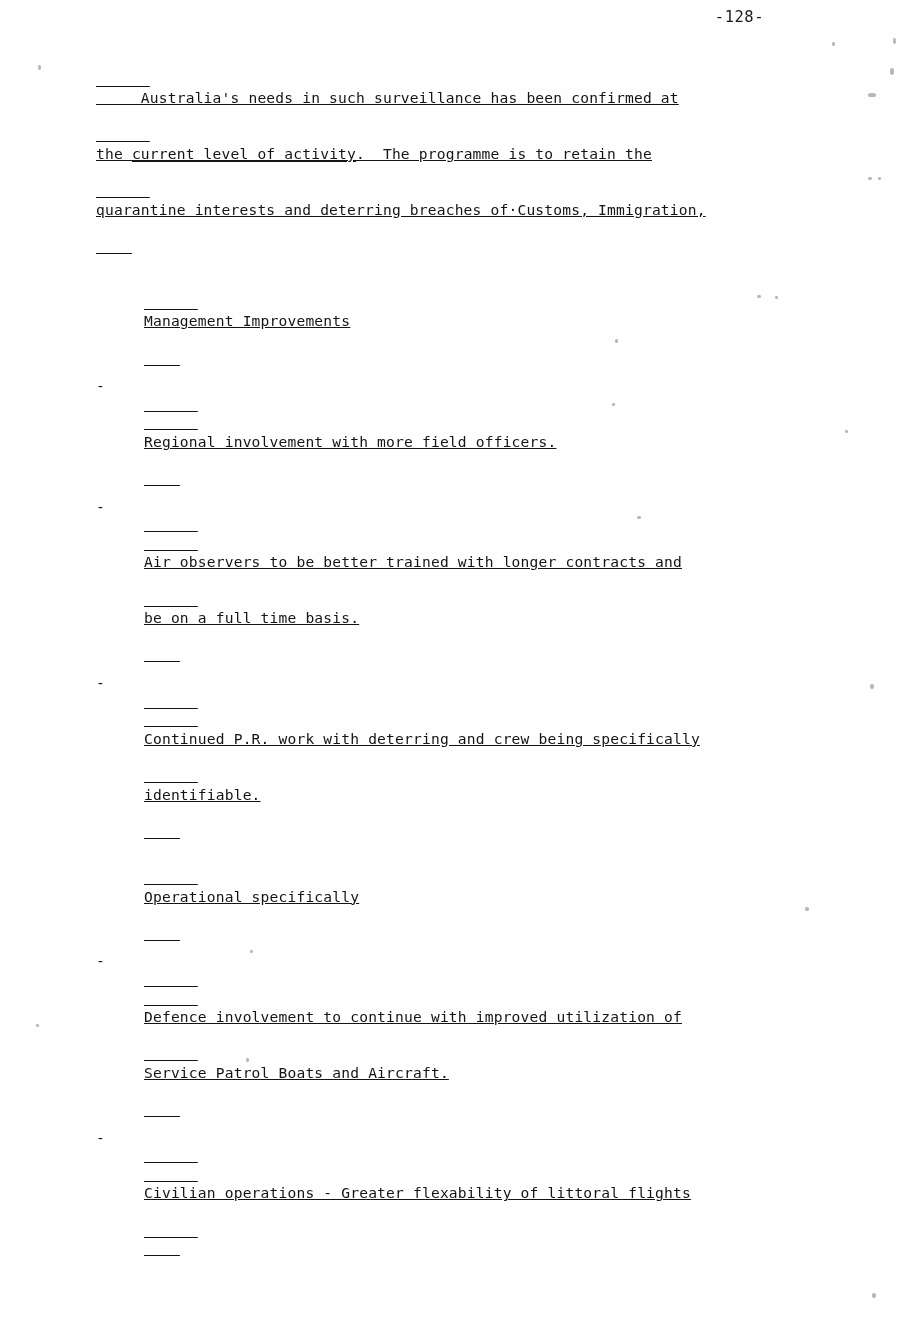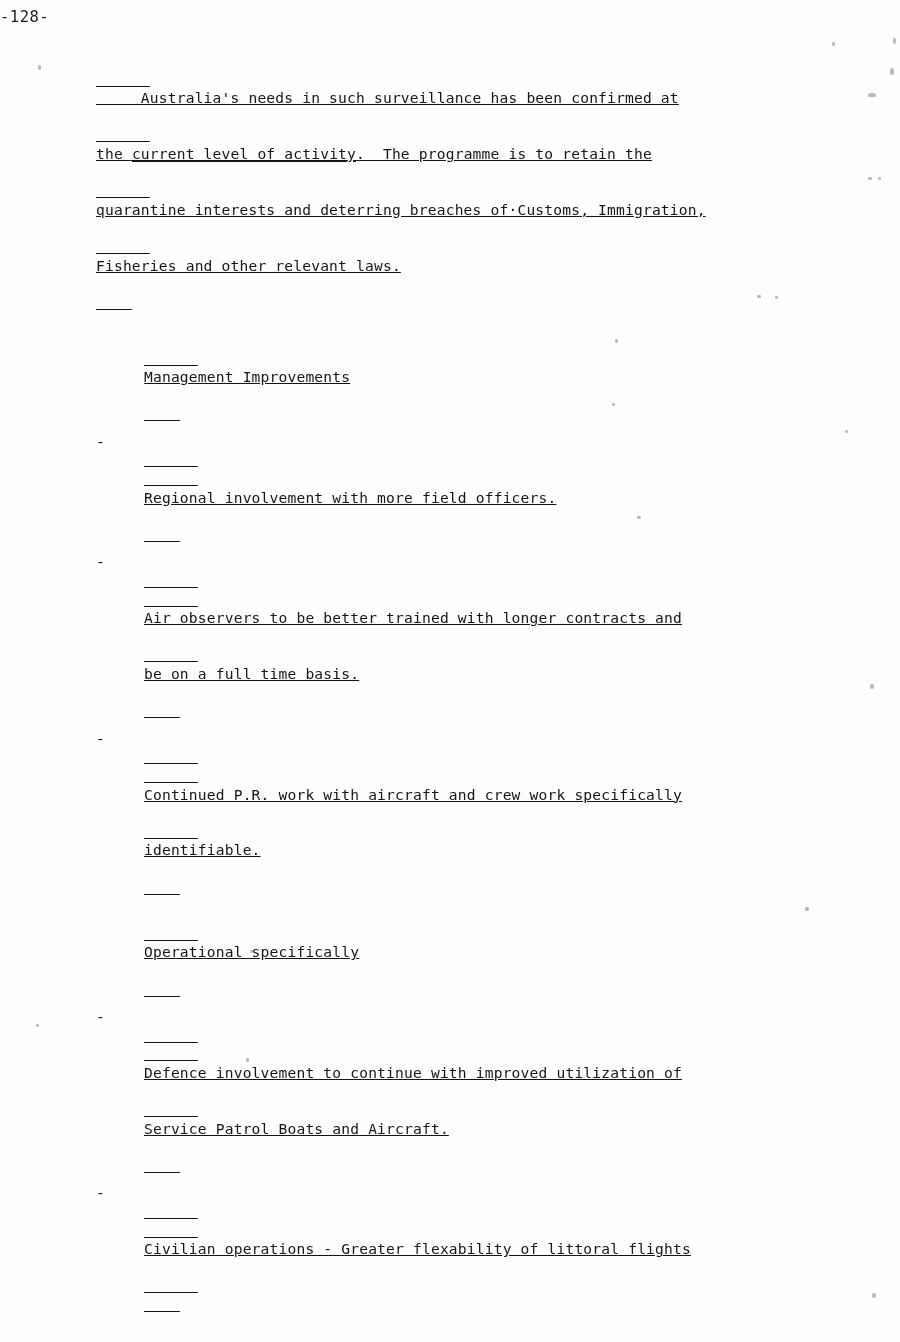--- a/index.html
+++ b/index.html
@@ -18,21 +18,21 @@
     background: #fefefe;
     overflow: hidden;
     color: #121212;
   }
   
   .folio {
     position: absolute;
     top: 8px;
     left: 0;
     width: 764px;
-    text-align: left;
+    text-align: right;
     font-size: 15.5px;
     letter-spacing: 0.5px;
     color: #1c1c1c;
   }
 
   .body-area {
     position: absolute;
     left: 96px;
     top: 52px;
     width: 712px;
@@ -106,41 +106,40 @@
   <div class="speck" style="left:246px; top:1058px; width:3px; height:4px;"></div>
   <div class="speck" style="left:872px; top:1293px; width:4px; height:5px;"></div>
   <div class="speck" style="left:36px; top:1024px; width:3px; height:3px;"></div>
 
   <div class="body-area">
 
     <div class="para">
       <span class="ln">     Australia's needs in such surveillance has been confirmed at</span>
       <span class="ln">the <span class="u">current level of activity</span>.  The programme is to retain the</span>
       <span class="ln">quarantine interests and deterring breaches of·Customs, Immigration,</span>
-      <span class="ln">Fisheries and other relevant laws.</span>
     </div>
 
     <div class="para sub-head gap-para">
       <span class="ln">Management Improvements</span>
     </div>
 
     <div class="para bullet-row gap-small">
       <span class="dash">-</span>
       <span class="ln">Regional involvement with more field officers.</span>
     </div>
 
     <div class="para bullet-row gap-small">
       <span class="dash">-</span>
       <span class="ln">Air observers to be better trained with longer contracts and</span>
       <span class="ln">be on a full time basis.</span>
     </div>
 
     <div class="para bullet-row gap-small">
       <span class="dash">-</span>
-      <span class="ln">Continued P.R. work with aircraft and crew work specifically</span>
+      <span class="ln">Continued P.R. work with deterring and crew being specifically</span>
       <span class="ln">identifiable.</span>
     </div>
 
     <div class="para sub-head gap-small">
       <span class="ln">Operational specifically</span>
     </div>
 
     <div class="para bullet-row gap-small">
       <span class="dash">-</span>
       <span class="ln">Defence involvement to continue with improved utilization of</span>

